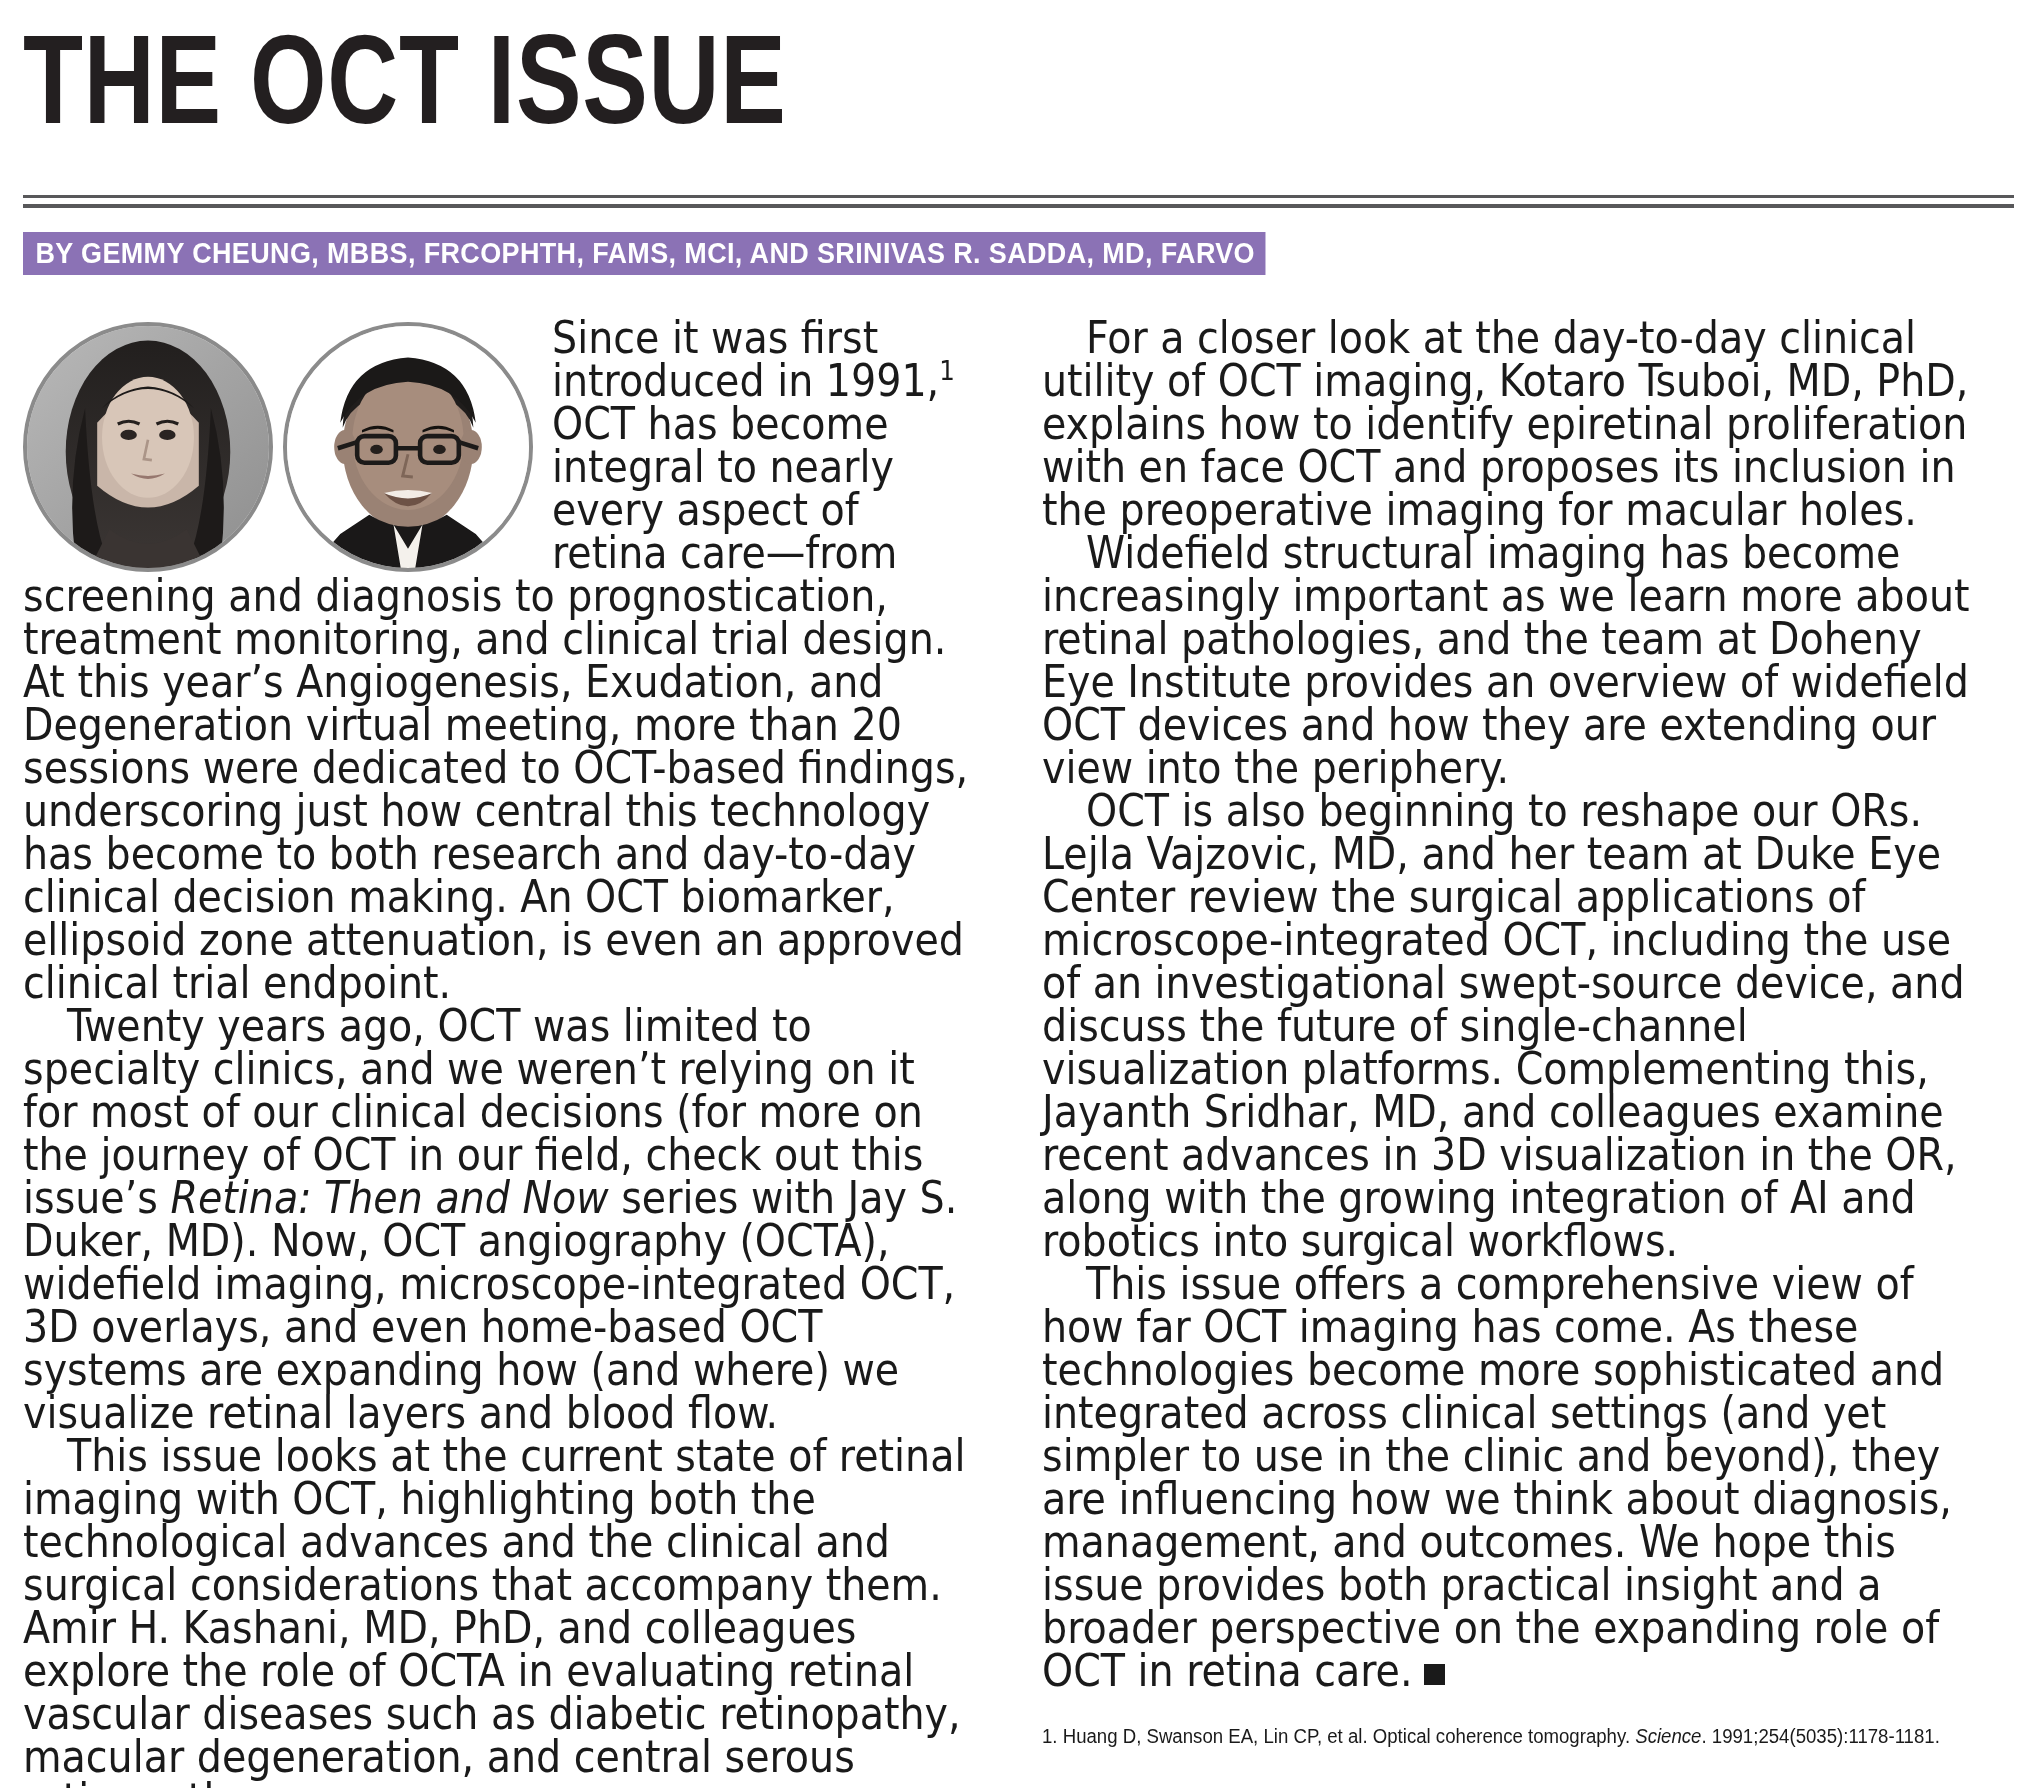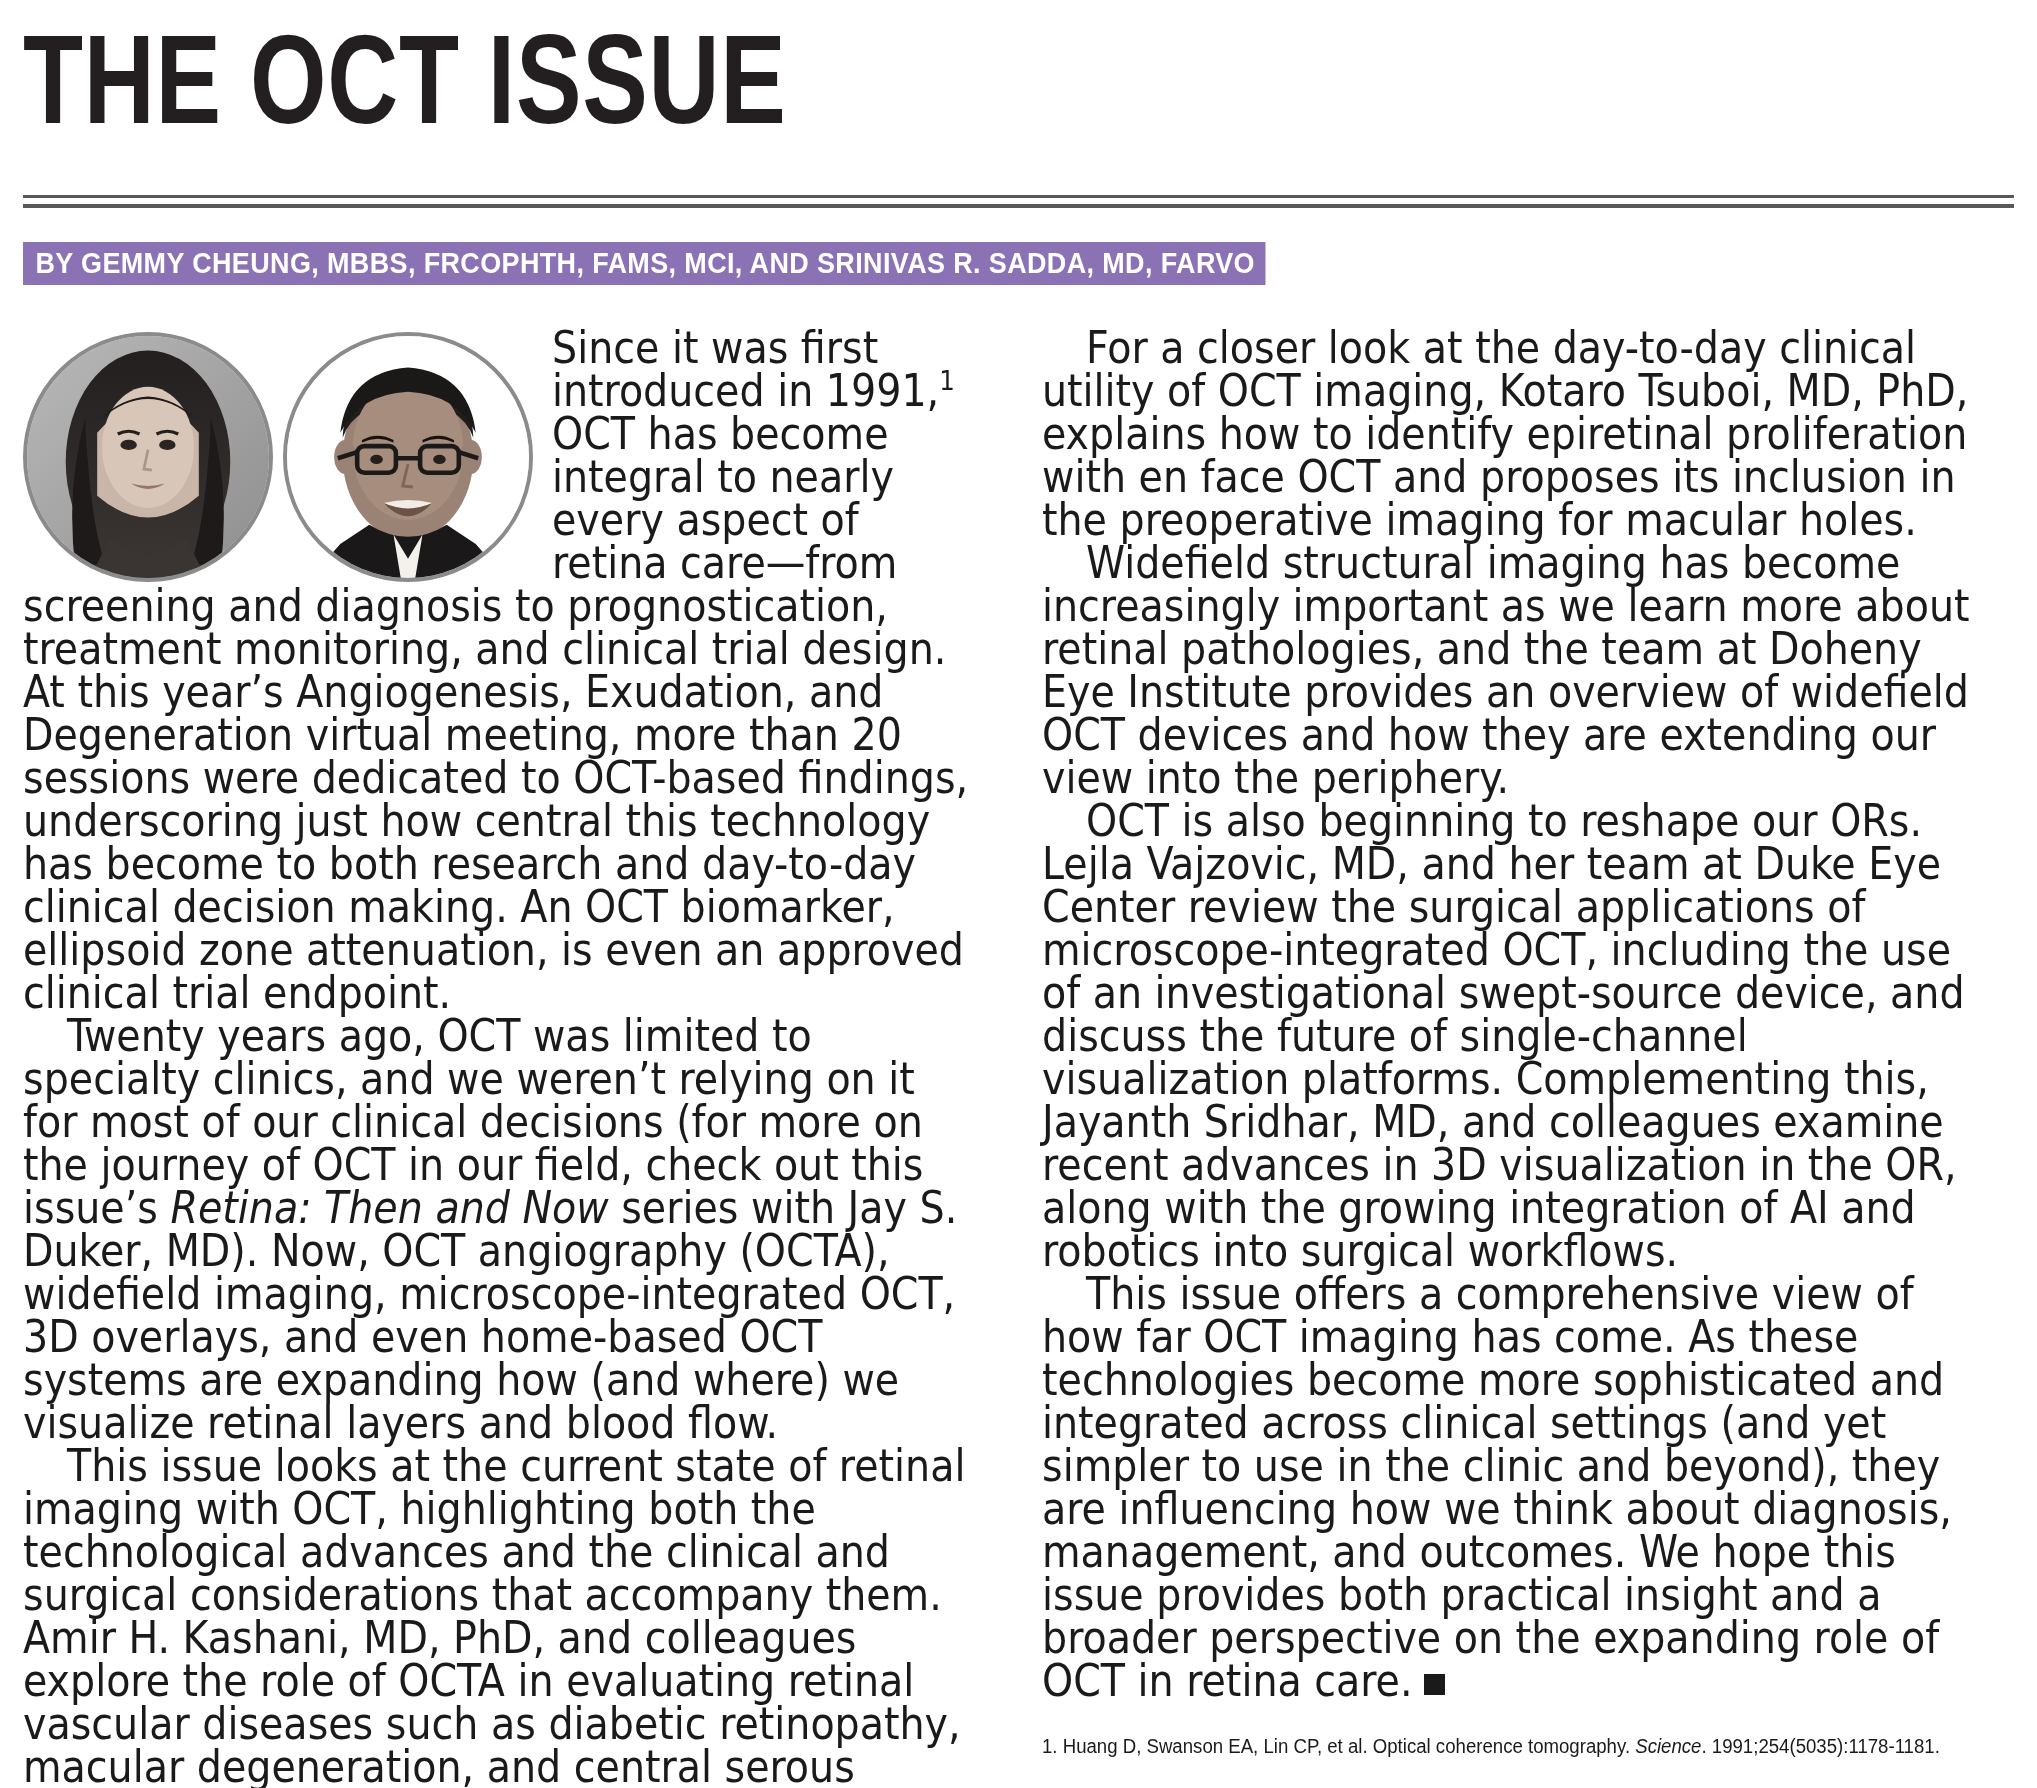--- a/index.html
+++ b/index.html
@@ -51,21 +51,21 @@
     height: 3.8px;
     background: #58585a;
     width: 100%;
   }
   .rule-gap {
     height: 5.7px;
   }
 
   
   .byline-wrap {
-    margin-top: 34px;
+    margin-top: 24px;
     height: 46px;
   }
   .byline-bar {
     display: inline-block;
     background: #8b72b5;
     color: #ffffff;
     padding: 6.7px 11.5px 7.6px 13.4px;
     font-family: "Liberation Sans Narrow", "Liberation Sans", sans-serif;
     font-size: 29px;
     line-height: 1.0;

